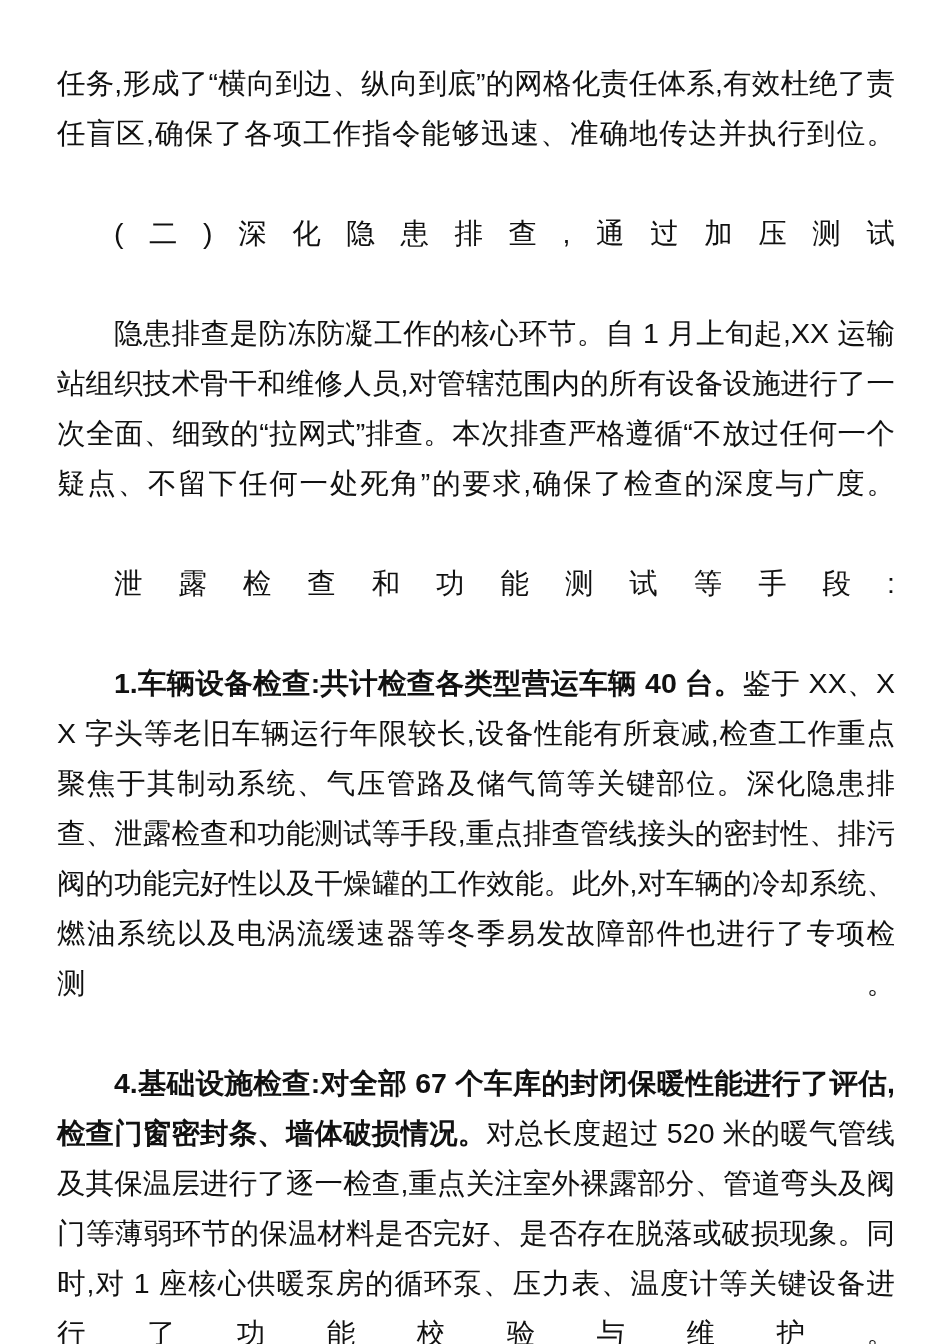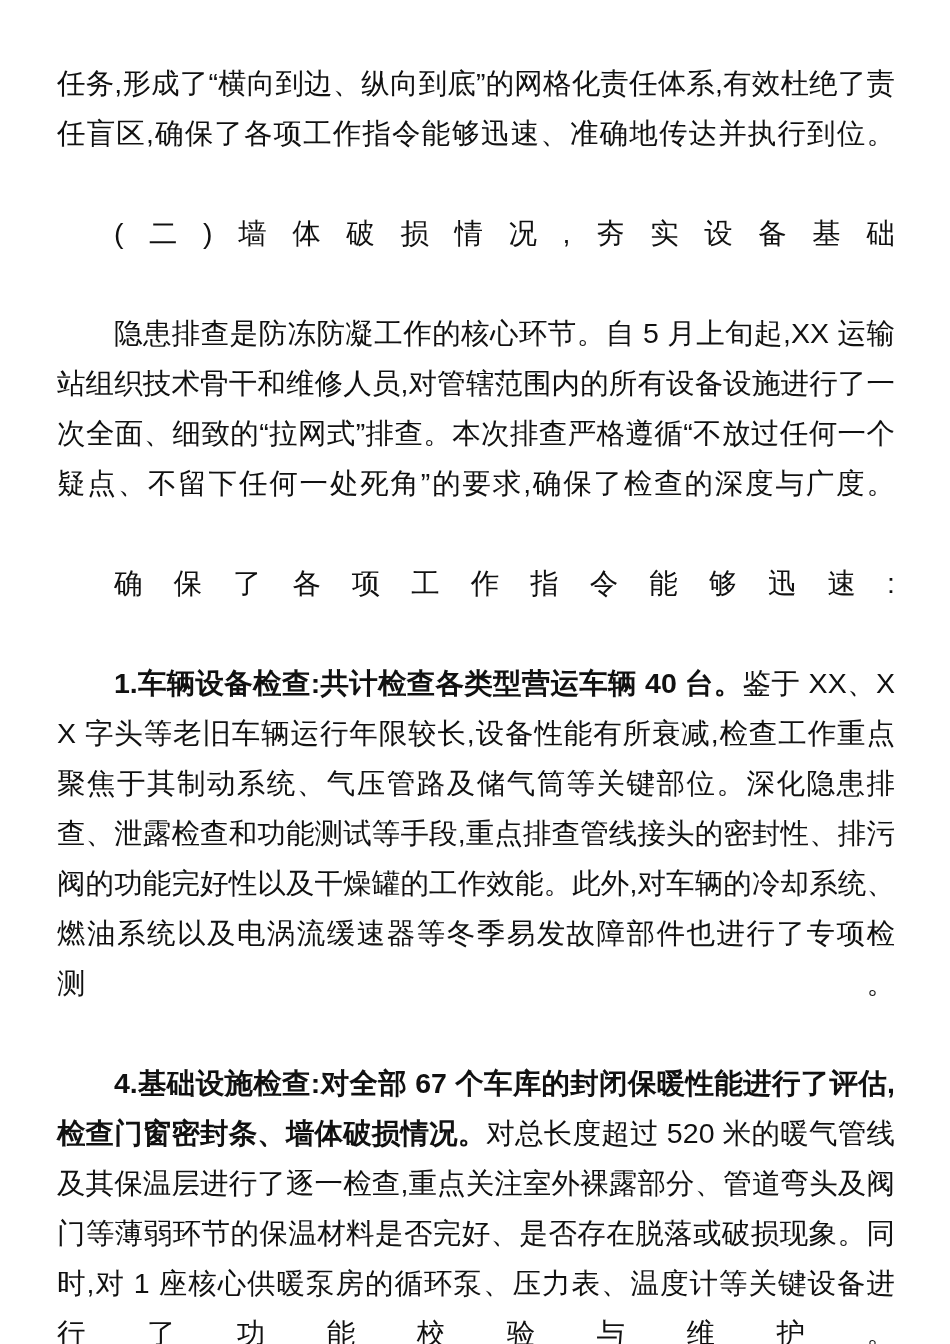--- a/index.html
+++ b/index.html
@@ -60,29 +60,29 @@
 <body>
 
 <div class="page">
   <div class="doc-body">
 
     <p class="para">
       <span>任务,形成了“横向到边、纵向到底”的网格化责任体系,有效杜绝了责任盲区,确保了各项工作指令能够迅速、准确地传达并执行到位。</span>
     </p>
 
     <p class="para indent">
-      <span>(二)墙体破损情况,夯实设备基础</span>
+      <span>(二)深化隐患排查,通过加压测试</span>
     </p>
 
     <p class="para indent">
-      <span>隐患排查是防冻防凝工作的核心环节。自 5 月上旬起,XX 运输站组织技术骨干和维修人员,对管辖范围内的所有设备设施进行了一次全面、细致的“拉网式”排查。本次排查严格遵循“不放过任何一个疑点、不留下任何一处死角”的要求,确保了检查的深度与广度。</span>
+      <span>隐患排查是防冻防凝工作的核心环节。自 1 月上旬起,XX 运输站组织技术骨干和维修人员,对管辖范围内的所有设备设施进行了一次全面、细致的“拉网式”排查。本次排查严格遵循“不放过任何一个疑点、不留下任何一处死角”的要求,确保了检查的深度与广度。</span>
     </p>
 
     <p class="para indent">
-      <span>确保了各项工作指令能够迅速:</span>
+      <span>泄露检查和功能测试等手段:</span>
     </p>
 
     <p class="para indent">
       <span class="b">1.车辆设备检查:共计检查各类型营运车辆 40 台。</span><span>鉴于 XX、XX 字头等老旧车辆运行年限较长,设备性能有所衰减,检查工作重点聚焦于其制动系统、气压管路及储气筒等关键部位。深化隐患排查、泄露检查和功能测试等手段,重点排查管线接头的密封性、排污阀的功能完好性以及干燥罐的工作效能。此外,对车辆的冷却系统、燃油系统以及电涡流缓速器等冬季易发故障部件也进行了专项检测。</span>
     </p>
 
     <p class="para indent">
       <span class="b">4.基础设施检查:对全部 67 个车库的封闭保暖性能进行了评估,检查门窗密封条、墙体破损情况。</span><span>对总长度超过 520 米的暖气管线及其保温层进行了逐一检查,重点关注室外裸露部分、管道弯头及阀门等薄弱环节的保温材料是否完好、是否存在脱落或破损现象。同时,对 1 座核心供暖泵房的循环泵、压力表、温度计等关键设备进行了功能校验与维护。</span>
     </p>
 

